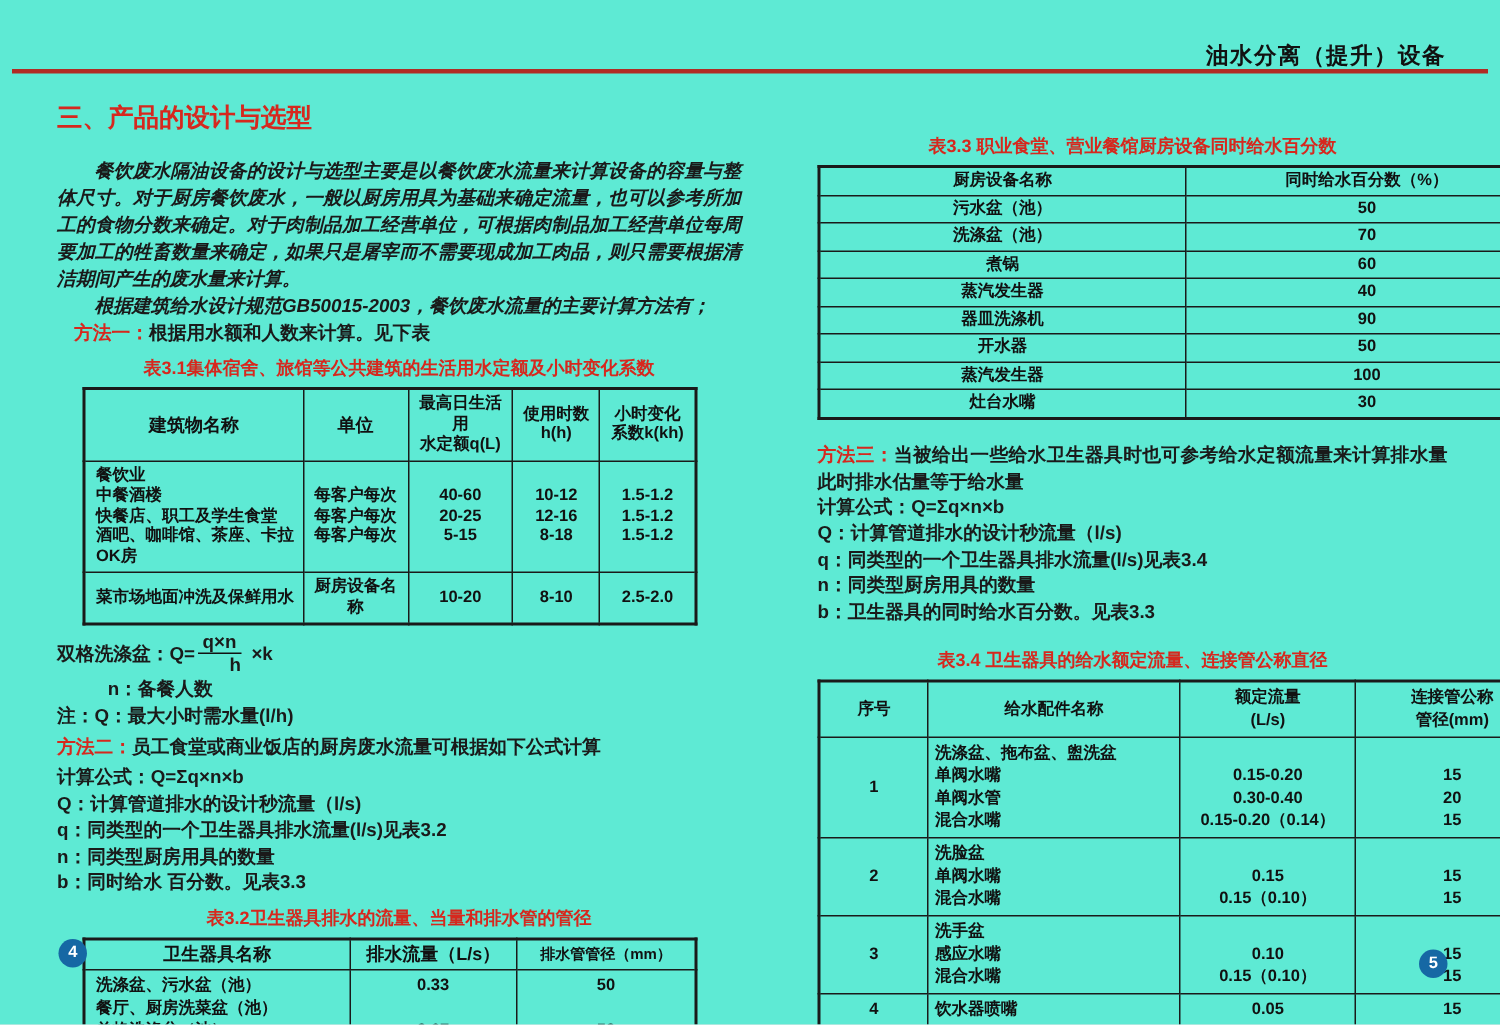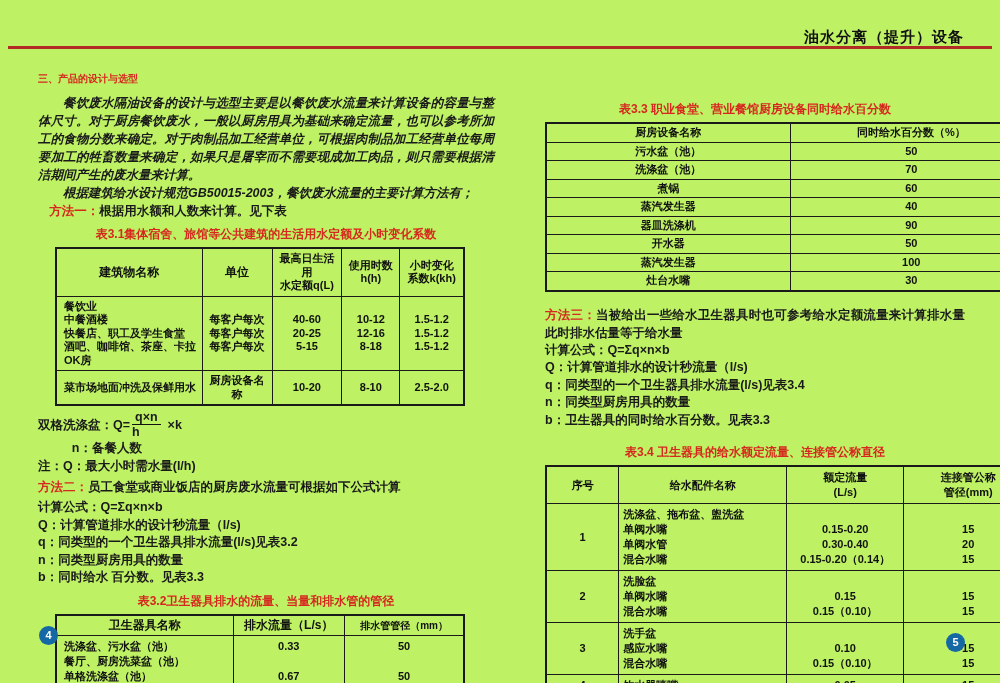--- a/index.html
+++ b/index.html
@@ -1,35 +1,35 @@
 <!DOCTYPE html>
 <html><head>
 <meta charset="utf-8">
 <style>
   * { margin:0; padding:0; box-sizing:border-box; }
   html,body { background:#e8e8e8; }
   body { font-family:"Liberation Sans","DejaVu Sans",sans-serif; }
   .sheet{
-    position:relative; width:1000px; height:683px; background:#bef264;
+    position:relative; width:1000px; height:683px; background:#5eead4;
     margin:0 auto; overflow:hidden; color:#1a1a1a; font-weight:bold;
   }
   .header-title{
     position:absolute; top:28px; right:36px;
     font-size:15px; letter-spacing:1px; color:#111;
   }
   .header-rule{
     position:absolute; top:46px; left:8px; width:984px; height:3px;
     background:#b02c25;
   }
   .col{ position:absolute; font-size:12.5px; line-height:18px; }
   .col-left{ left:38px; top:70px; width:456px; }
   .col-right{ left:545px; top:84px; width:420px; }
 
   .red{ color:#d6281e; }
-  .section-heading{ font-size:10px; margin-bottom:6px; }
+  .section-heading{ font-size:17px; margin-bottom:17px; }
   .para{ text-indent:2em; text-align:justify;font-style:italic; }
   .indent1{ padding-left:0.9em; }
   .method-line{ margin-top:0; }
   .tbl-title{ text-align:center; font-size:12px; margin:5px 0 4px; }
 
   table{ border-collapse:collapse; width:410px; margin-left:17px;
          font-size:11px; line-height:13.5px; color:#111; }
   table,  th, td { border:1px solid #1a1a1a; }
   table{ border-width:2px; }
   th, td{ padding:3px 3px; text-align:center; vertical-align:middle; font-weight:bold; }
@@ -39,21 +39,21 @@
   .t33 td, .t33 th { padding:2px 3px; }
   .t31 col.c1{ width:168px } .t31 col.c2{ width:80px } .t31 col.c3{ width:78px }
   .t31 col.c4{ width:64px } .t31 col.c5{ width:70px }
   .t32 col.c1{ width:178px } .t32 col.c2{ width:112px } .t32 col.c3{ width:120px }
   .t33 col.c1{ width:208px } .t33 col.c2{ width:207px }
   .t34 col.c1{ width:62px } .t34 col.c2{ width:143px } .t34 col.c3{ width:100px } .t34 col.c4{ width:110px }
   .t34 td, .t34 th { padding:3px 4px; line-height:15px; }
   .t32 td { line-height:15px; }
 
   .formula-row{ margin:5px 0 2px; display:flex; align-items:center; }
-  .frac{ display:inline-block; text-align:left; vertical-align:-6px; line-height:12px; margin:0 2px; }
+  .frac{ display:inline-block; text-align:right; vertical-align:-6px; line-height:12px; margin:0 2px; }
   .frac .num{ display:block; border-bottom:1.6px solid #111; padding:0 3px 1px; }
   .frac .den{ display:block; padding-top:1px; }
   .note-indent{ padding-left:2.7em; }
   .def-line{ line-height:17.5px; }
   .gap-s{ margin-top:3px; } .gap-l{ margin-top:14px; }
 
   .page-badge{
     position:absolute; width:19px; height:19px; border-radius:50%;
     background:#1668a4; color:#fff; font-size:11px; line-height:19px;
     text-align:center; font-weight:bold;
@@ -159,21 +159,21 @@
         <td style="vertical-align:top">0.33<br>&nbsp;<br>0.67<br>1.00<br>0.33<br>0.10</td>
         <td style="vertical-align:top">50<br>&nbsp;<br>50<br>50<br>50-75<br>32-50</td>
       </tr>
     </tbody>
       </table>
 
   </div>
 
   <div class="col col-right">
 
-    <div class="red tbl-title" style="margin-top:16px">表3.3 职业食堂、营业餐馆厨房设备同时给水百分数</div>
+    <div class="red tbl-title" style="margin-top:4px">表3.3 职业食堂、营业餐馆厨房设备同时给水百分数</div>
 
     <table class="t33">
       <colgroup>
           <col class="c1">
           <col class="c2">
         </colgroup>
       <tbody>
           <tr>
         <th>厨房设备名称</th>
         <th>同时给水百分数（%）</th>

